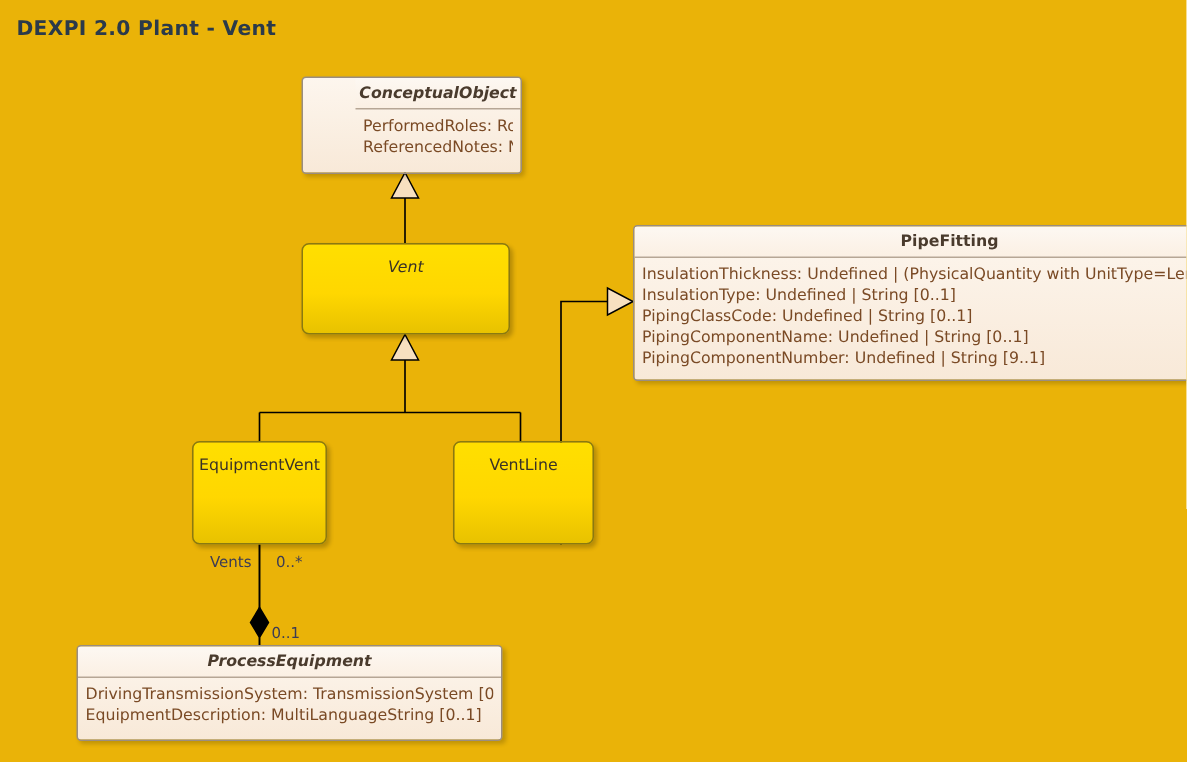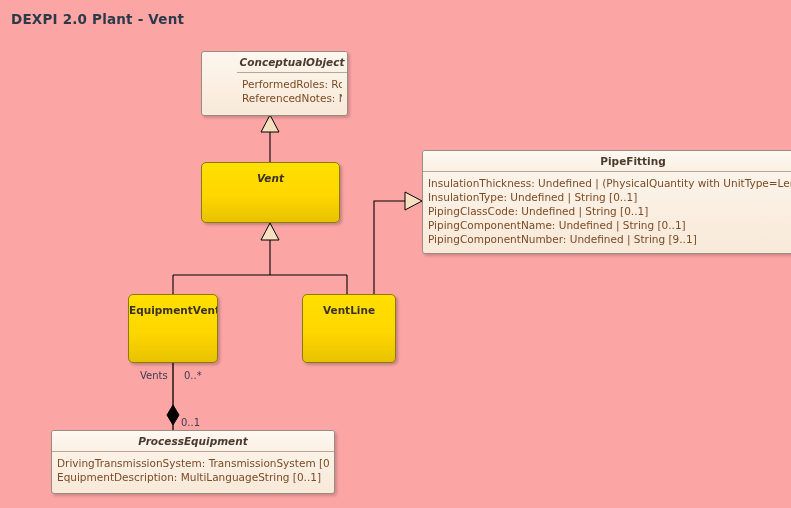--- a/index.html
+++ b/index.html
@@ -5,21 +5,21 @@
 <style>
   html, body {
     margin: 0;
     padding: 0;
     background: #ffffff;
   }
   #canvas {
     position: relative;
     width: 791px;
     height: 508px;
-    background: #fca5a5;
+    background: #eab308;
     overflow: hidden;
     font-family: "DejaVu Sans", "Liberation Sans", sans-serif;
   }
 
   
   #diagram-title {
     position: absolute;
     left: 11px;
     top: 11px;
     font-size: 13.5px;
@@ -91,21 +91,21 @@
     border-radius: 5px;
     box-shadow: 2px 2px 3px rgba(0,0,0,0.22);
   }
   .yellow .cls-title {
     position: absolute;
     left: 0;
     right: 0;
     top: 9px;
     text-align: center;
     font-size: 10.5px;
-    font-weight: bold;
+    font-weight: normal;
     color: #3a3226;
     white-space: nowrap;
   }
   .yellow.abstract .cls-title { font-style: italic; }
 
   
   .edge-label {
     position: absolute;
     font-size: 10px;
     color: #3c3c55;

